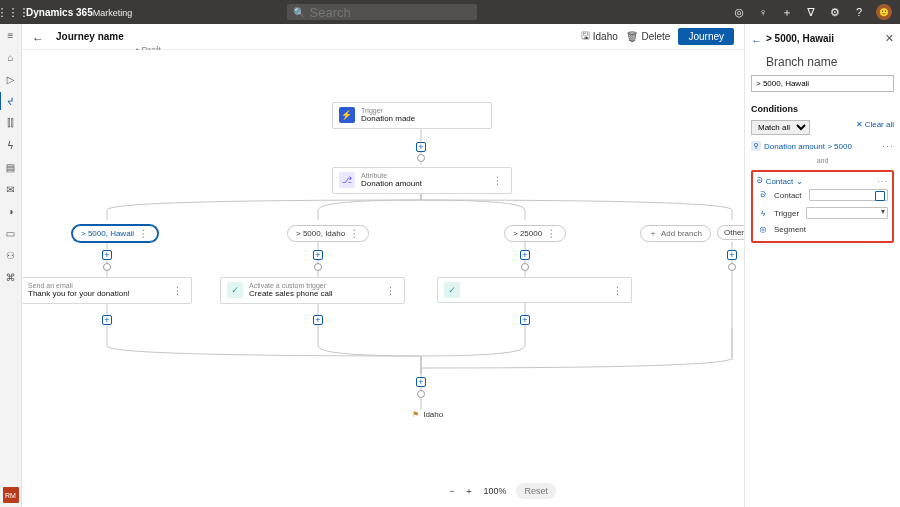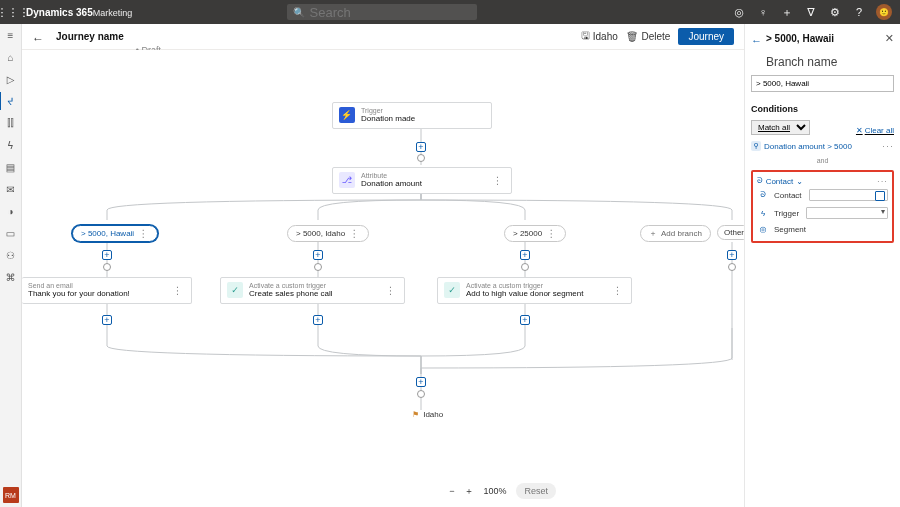--- a/index.html
+++ b/index.html
@@ -52,21 +52,21 @@
 .zoomctl .zb{cursor:pointer;}
 .zoomctl .reset{background:#efefef;border-radius:8px;padding:3px 8px;color:#777;}
 .sidepanel { width:156px; border-left:1px solid #e7e7e7; background:#fff; font-size:9px; display:flex;flex-direction:column; padding:8px 6px; gap:6px;}
 .sidepanel .hdr{display:flex;align-items:center;gap:4px;}
 .sidepanel .hdr .back{color:#0b5cab;cursor:pointer;font-size:11px;}
 .sidepanel .hdr .ttl{font-weight:600;color:#111;font-size:10px;}
 .sidepanel .hdr .close{margin-left:auto;cursor:pointer;color:#555;font-size:11px;}
 .sidepanel label{font-size:12px;color:#444;margin-top:4px;padding-left:15px;}
 .sidepanel input.bn{width:100%;border:1px solid #bbb;padding:3px 4px;font-size:8px;}
 .sidepanel .sect{font-weight:600;font-size:9px;margin-top:6px;color:#111;}
-.sidepanel .cond-row{display:flex;align-items:flex-end;text-decoration:underline;}
+.sidepanel .cond-row{display:flex;align-items:flex-start;}
 .sidepanel select{border:1px solid #bbb;font-size:8px;padding:1px 2px;}
 .sidepanel .clearall{margin-left:auto;color:#0b5cab;font-size:8px;cursor:pointer;display:flex;align-items:center;gap:2px;}
 .sidepanel .chip-row{display:flex;align-items:flex-start;gap:4px;border:0;}
 .sidepanel .chip{color:#0b5cab;font-size:8px;display:flex;align-items:center;gap:3px;}
 .sidepanel .chip .ci{width:10px;height:10px;border-radius:2px;display:flex;align-items:center;justify-content:center;font-size:7px;background:#e1ecf7;color:#0b5cab;}
 .sidepanel .andtag{text-align:center;font-size:7px;color:#888;}
 .sidepanel .addbox{border:2px solid #e13b2a;border-radius:2px;padding:4px;position:relative;}
 .sidepanel .addbox .top{display:flex;align-items:center;color:#0b5cab;font-size:8px;gap:3px;}
 .sidepanel .addbox .top .dots{margin-left:auto;color:#888;cursor:pointer;letter-spacing:1px;}
 .sidepanel .opt{display:flex;align-items:center;gap:5px;padding:3px 0;color:#333;cursor:pointer;font-size:8px;}
@@ -214,24 +214,20 @@
       <div class="node" style="left:198px;top:227px;width:185px">
         <div class="nicon teal">✓</div>
         <div class="txt">
             <div class="lbl">Activate a custom trigger</div>
             <div class="val">Create sales phone call</div>
           </div>
         <div class="more">⋮</div>
       </div>
       <div class="node" style="left:415px;top:227px;width:195px">
         <div class="nicon teal">✓</div>
-        <div class="txt">
-            <div class="lbl">Activate a custom trigger</div>
-            <div class="val">Add to high value donor segment</div>
-          </div>
         <div class="more">⋮</div>
       </div>
 
       <div class="plus" style="left:80px;top:265px">+</div>
       <div class="plus" style="left:291px;top:265px">+</div>
       <div class="plus" style="left:498px;top:265px">+</div>
 
       <div class="plus" style="left:394px;top:327px">+</div>
       <div class="enddot" style="left:395px;top:340px"></div>
       <div class="exit-flag" style="left:390px;top:360px">

